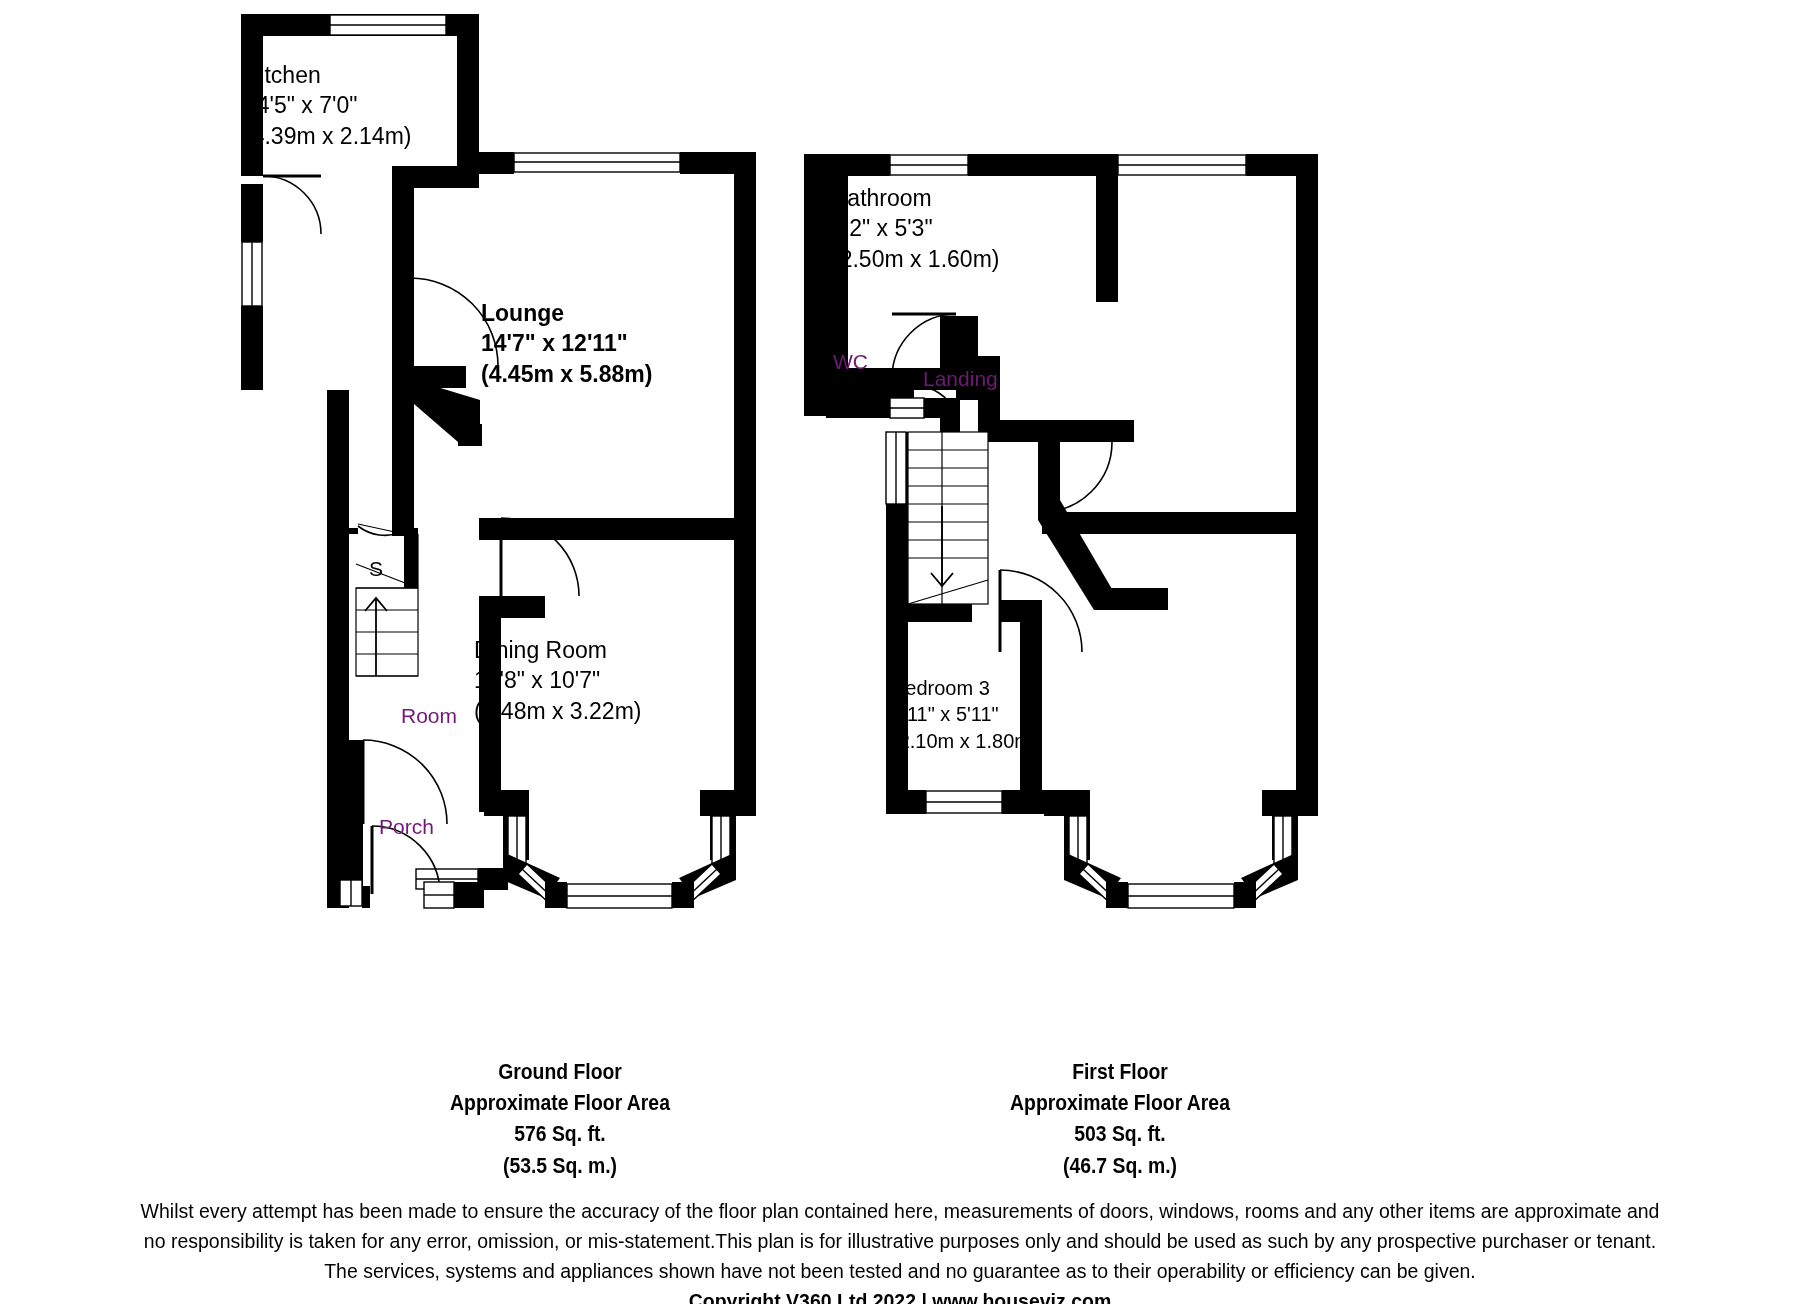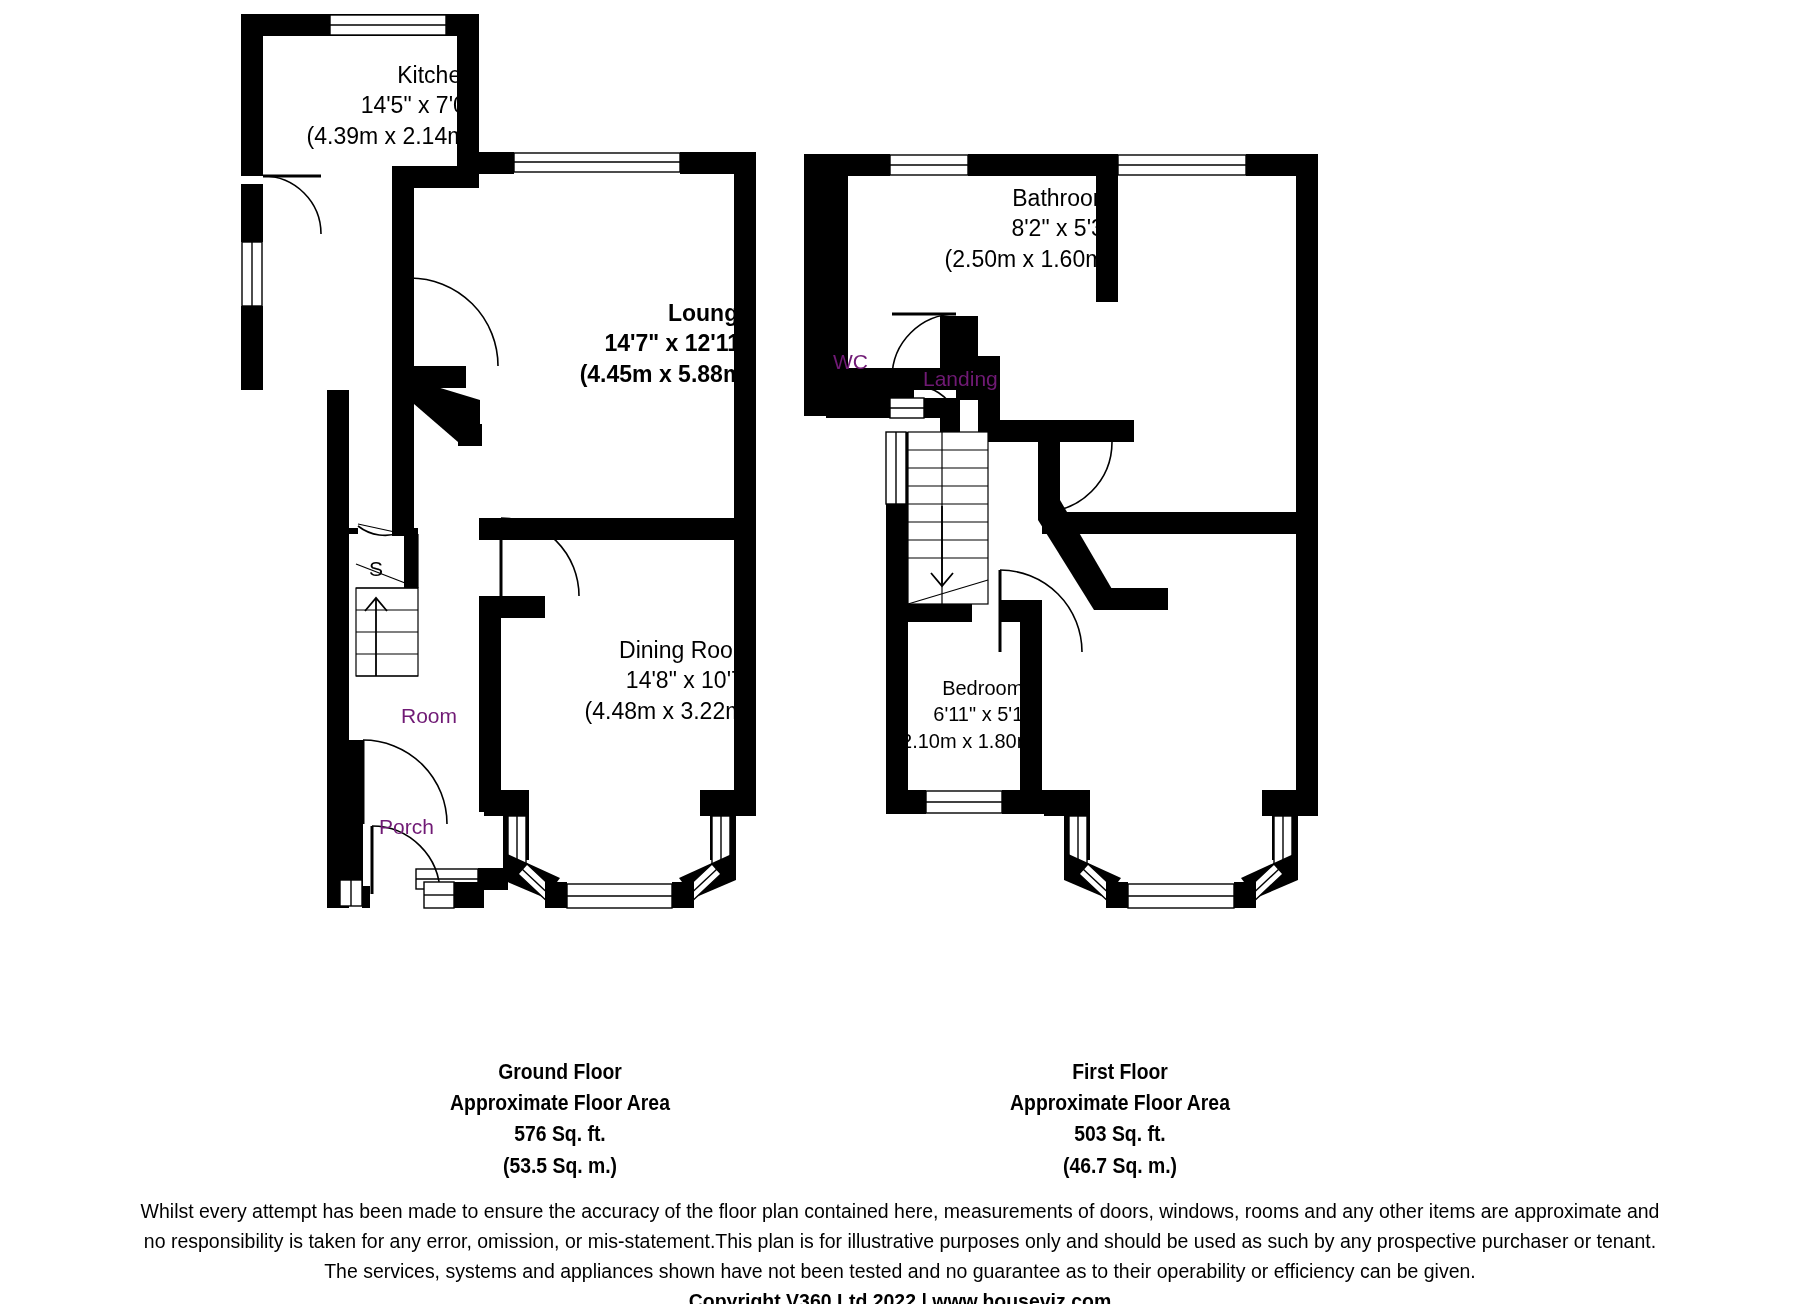--- a/index.html
+++ b/index.html
@@ -32,21 +32,21 @@
   .room-fill { fill: #ffffff; }
   .door-arc { fill: none; stroke: #000000; stroke-width: 1.6; }
   .door-leaf { fill: none; stroke: #000000; stroke-width: 3; }
   .winline { fill: none; stroke: #000000; stroke-width: 1.4; }
   .winbox { fill: #ffffff; stroke: #000000; stroke-width: 1.4; }
   .stairline { fill: none; stroke: #000000; stroke-width: 1.2; }
   .stairarrow { fill: none; stroke: #000000; stroke-width: 1.8; }
 
   .room-label {
     position: absolute;
-    text-align: right;
+    text-align: left;
     font-family: "Liberation Sans", sans-serif;
     font-size: 23px;
     line-height: 1.32;
     color: #000;
     white-space: nowrap;
     pointer-events: none;
   }
   .room-label .rl-name { display: block; }
   .room-label .rl-imp  { display: block; }
   .room-label .rl-met  { display: block; }
@@ -330,21 +330,21 @@
 
   <div class="room-label" style="left:832px; top:183px; width:280px;">
     <span class="rl-name">Bathroom</span>
     <span class="rl-imp">8'2" x 5'3"</span>
     <span class="rl-met">(2.50m x 1.60m)</span>
   </div>
 
 
 
   <div class="room-label" style="left:892px; top:675px; width:148px; font-size:20px;">
-    <span class="rl-name">Bedroom 9</span>
+    <span class="rl-name">Bedroom 3</span>
     <span class="rl-imp">6'11" x 5'11"</span>
     <span class="rl-met">(2.10m x 1.80m)</span>
   </div>
 
   <div class="small-label" style="left:833px; top:350px;">
     <span>WC</span>
   </div>
 
   <div class="small-label" style="left:923px; top:367px;">
     <span>Landing</span>

